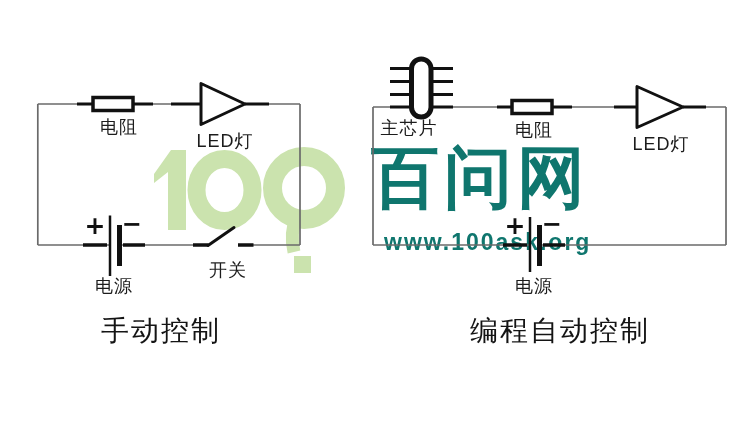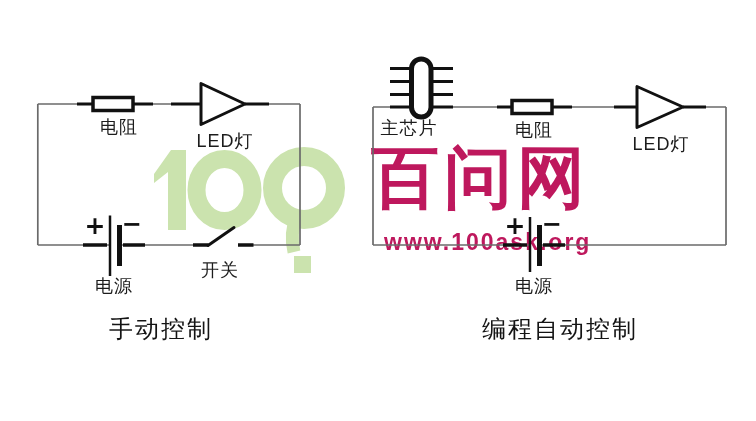--- a/index.html
+++ b/index.html
@@ -1,41 +1,41 @@
 <!DOCTYPE html>
 <html><head>
 <meta charset="utf-8">
 <style>
   html,body{margin:0;padding:0;background:#ffffff;}
   .stage{
     position:relative;width:756px;height:421px;background:#ffffff;
     overflow:hidden;font-family:"Liberation Sans","DejaVu Sans",sans-serif;
   }
   
-  .wm{position:absolute;z-index:1;color:#be185d;}
+  .wm{position:absolute;z-index:1;color:#0f766e;}
   .wm-brand{
     left:371px;top:144px;font-size:68px;line-height:1;letter-spacing:5px;
     font-family:"Liberation Serif","DejaVu Serif",serif;font-weight:bold;
   }
   .wm-url{
     left:384px;top:231px;font-size:23px;line-height:1;letter-spacing:2px;
     font-weight:bold;
   }
   .wm-logo{position:absolute;left:0;top:0;z-index:1;}
   
   .circuit-svg{position:absolute;left:0;top:0;z-index:2;}
   
   .lbl{
     position:absolute;z-index:3;transform:translateX(-50%);
     font-size:18px;line-height:1.15;letter-spacing:1px;color:#1c1c1c;
     white-space:nowrap;
   }
   .cap{
     position:absolute;z-index:3;transform:translateX(-50%);
-    font-size:24px;line-height:1.1;letter-spacing:2px;color:#141414;
+    font-size:28px;line-height:1.1;letter-spacing:2px;color:#141414;
     white-space:nowrap;
   }
   .batt-sign{
     font-family:"DejaVu Sans","Liberation Sans",sans-serif;
     font-weight:bold;fill:#111111;
   }
 </style>
 </head>
 <body>
 
@@ -117,21 +117,21 @@
         <path d="M539.5,225 V266" stroke="#111111" stroke-width="5"></path>
         <text class="batt-sign" x="515" y="234" font-size="25" text-anchor="middle">+</text>
         <text class="batt-sign" x="551.5" y="231.5" font-size="24" text-anchor="middle">−</text>
       </g>
     </g>
   </svg>
 
   <div class="lbl" style="left:119px;top:117px">电阻</div>
   <div class="lbl" style="left:225px;top:131px">LED灯</div>
   <div class="lbl" style="left:114px;top:276px">电源</div>
-  <div class="lbl" style="left:220px;top:260px">开关</div>
+  <div class="lbl" style="left:228px;top:260px">开关</div>
   <div class="cap" style="left:161px;top:316px">手动控制</div>
 
   <div class="lbl" style="left:409px;top:118px">主芯片</div>
   <div class="lbl" style="left:534px;top:120px">电阻</div>
   <div class="lbl" style="left:661px;top:134px">LED灯</div>
   <div class="lbl" style="left:534px;top:276px">电源</div>
   <div class="cap" style="left:560px;top:316px">编程自动控制</div>
 
 </div>
 

